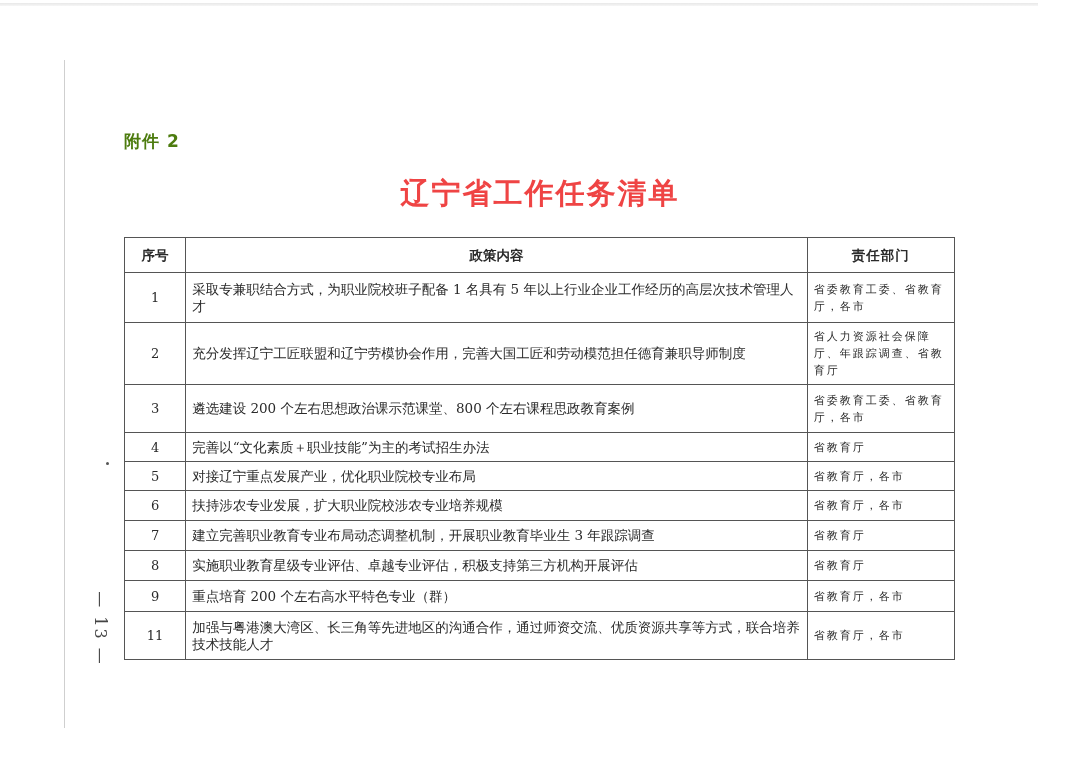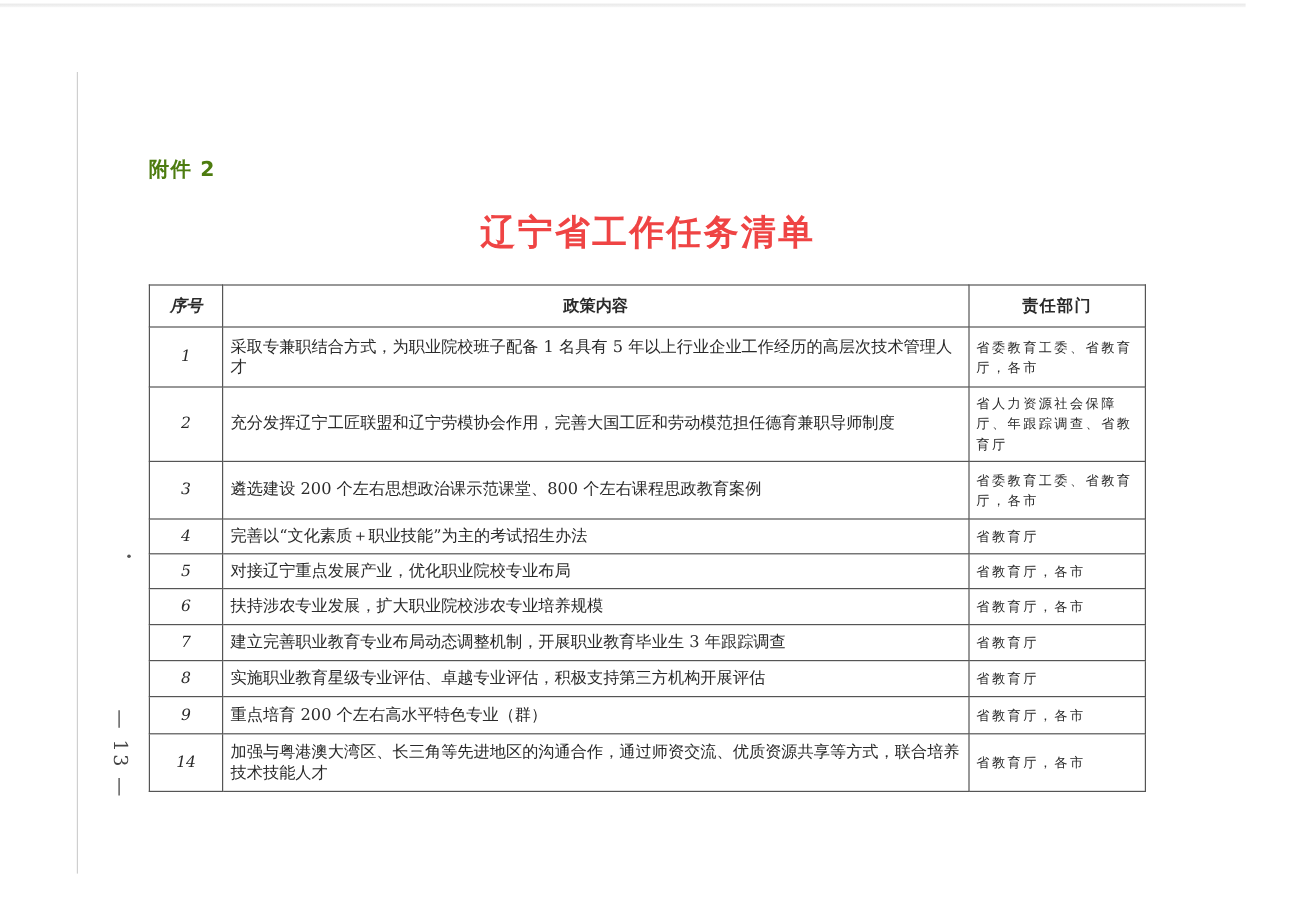--- a/index.html
+++ b/index.html
@@ -35,21 +35,21 @@
     position: absolute; left: 124px; top: 237px; width: 831px;
     border-collapse: collapse; border: 1.6px solid #333;
     font-size: 13.5px; color: #2a2a2a;
   }
   table.task-table th, table.task-table td {
     border: 1px solid #555; padding: 0 6px; vertical-align: middle; line-height: 17px;
   }
   table.task-table th {
     font-family: "DejaVu Sans", sans-serif; font-weight: bold; font-size: 13.5px; height: 34px; text-align: center;
   }
-  .col-no { width: 48px; text-align: center; font-style: italic; }
+  .col-no { width: 48px; text-align: center; }
   .col-content { width: 607px; }
   .col-dept { width: 134px; font-size: 11px; letter-spacing: 2px; }
   td.col-no { text-align: center; font-size: 13px; }
 </style>
 </head>
 <body>
 
 <div class="top-edge"></div>
 <div class="margin-line"></div>
 <div class="dot"></div>
@@ -105,21 +105,21 @@
         <td class="col-no">8</td>
         <td class="col-content">实施职业教育星级专业评估、卓越专业评估，积极支持第三方机构开展评估</td>
         <td class="col-dept">省教育厅</td>
       </tr>
       <tr style="height: 31px;">
         <td class="col-no">9</td>
         <td class="col-content">重点培育 200 个左右高水平特色专业（群）</td>
         <td class="col-dept">省教育厅，各市</td>
       </tr>
       <tr style="height: 48px;">
-        <td class="col-no">14</td>
+        <td class="col-no">11</td>
         <td class="col-content">加强与粤港澳大湾区、长三角等先进地区的沟通合作，通过师资交流、优质资源共享等方式，联合培养技术技能人才</td>
         <td class="col-dept">省教育厅，各市</td>
       </tr>
     </tbody>
 </table>
 
 <div class="page-number">
   <span>— 13 —</span>
 </div>
 

